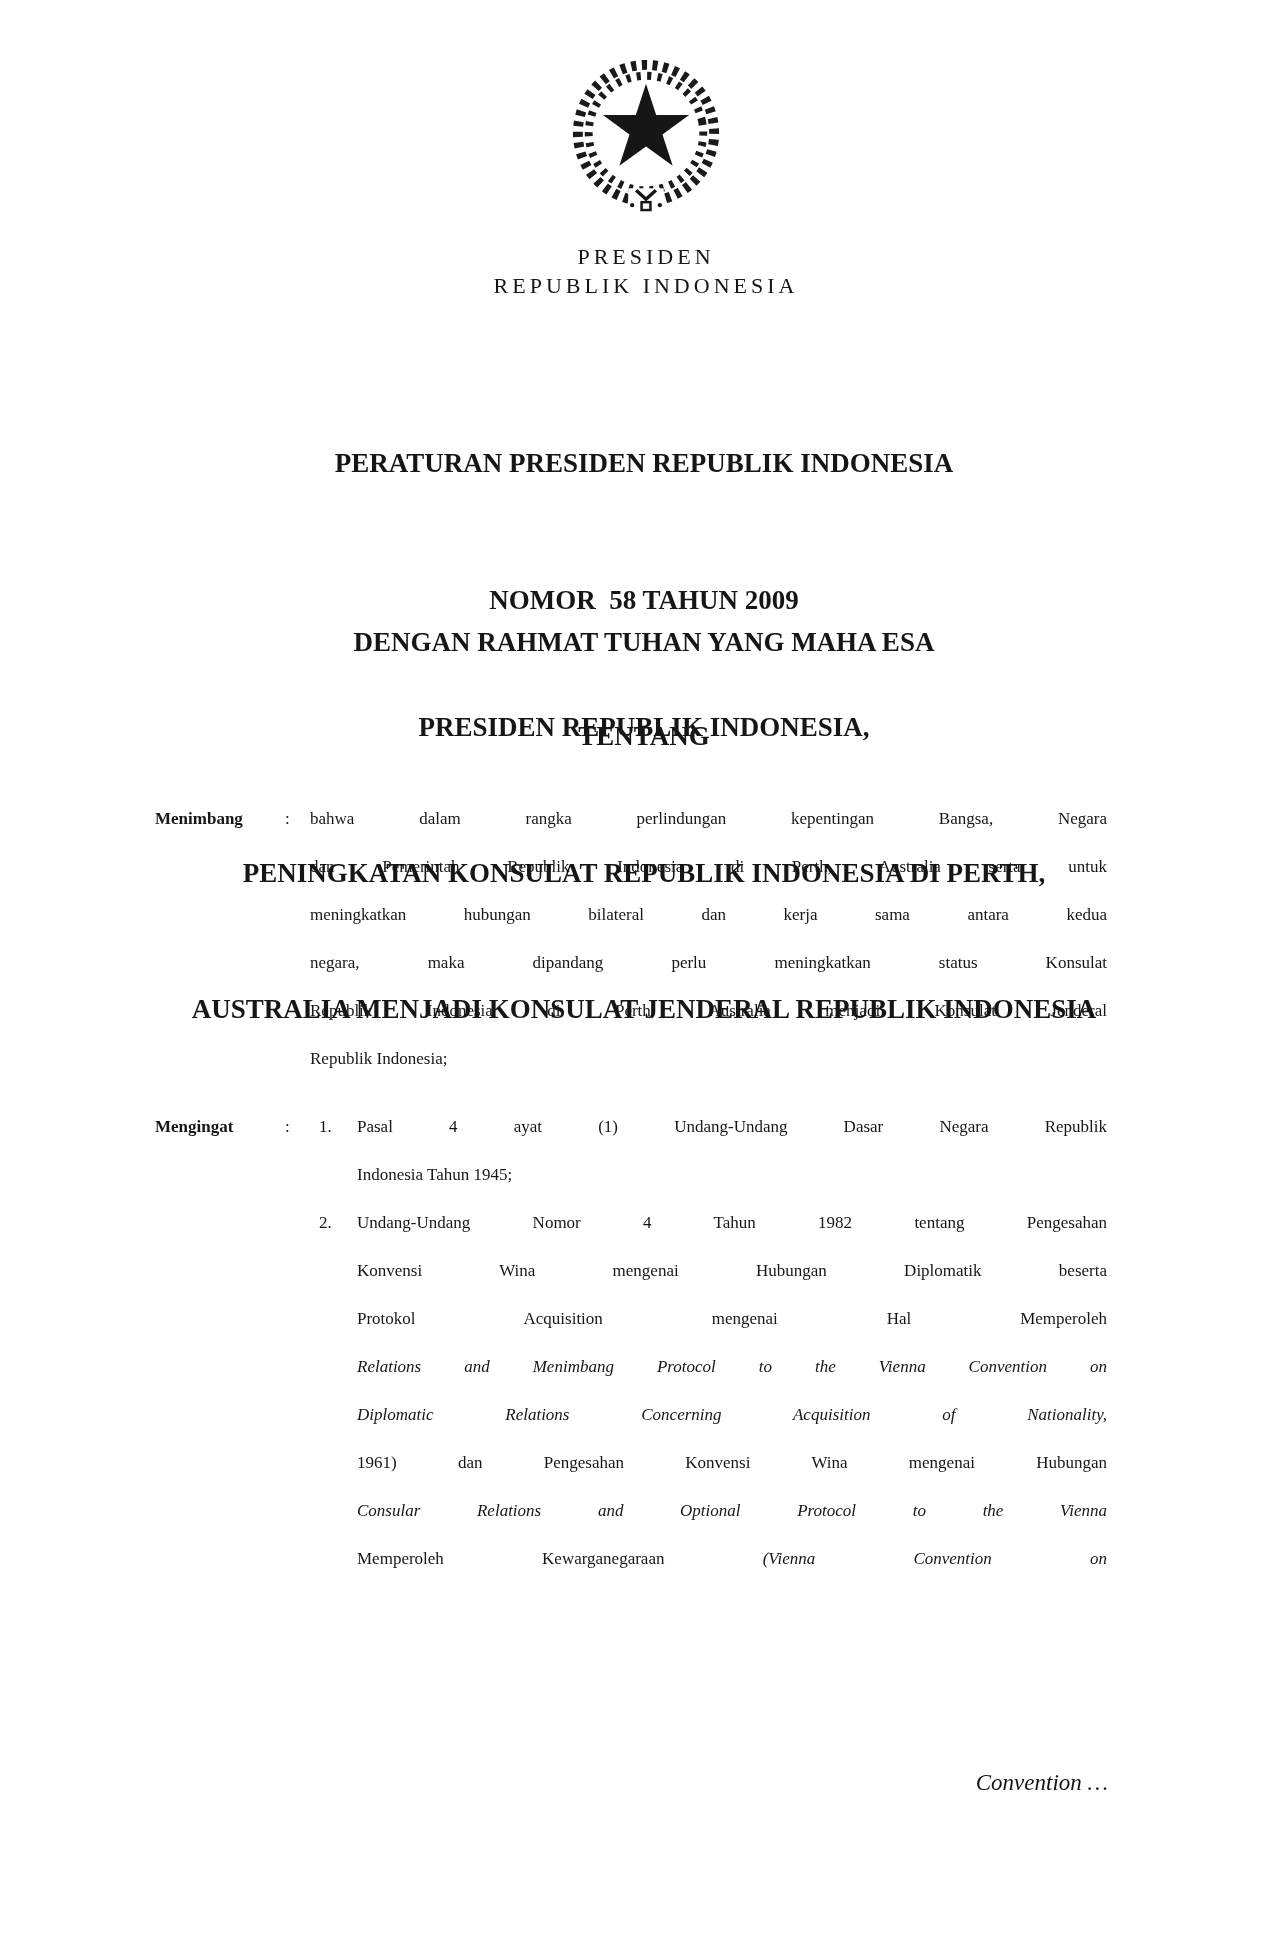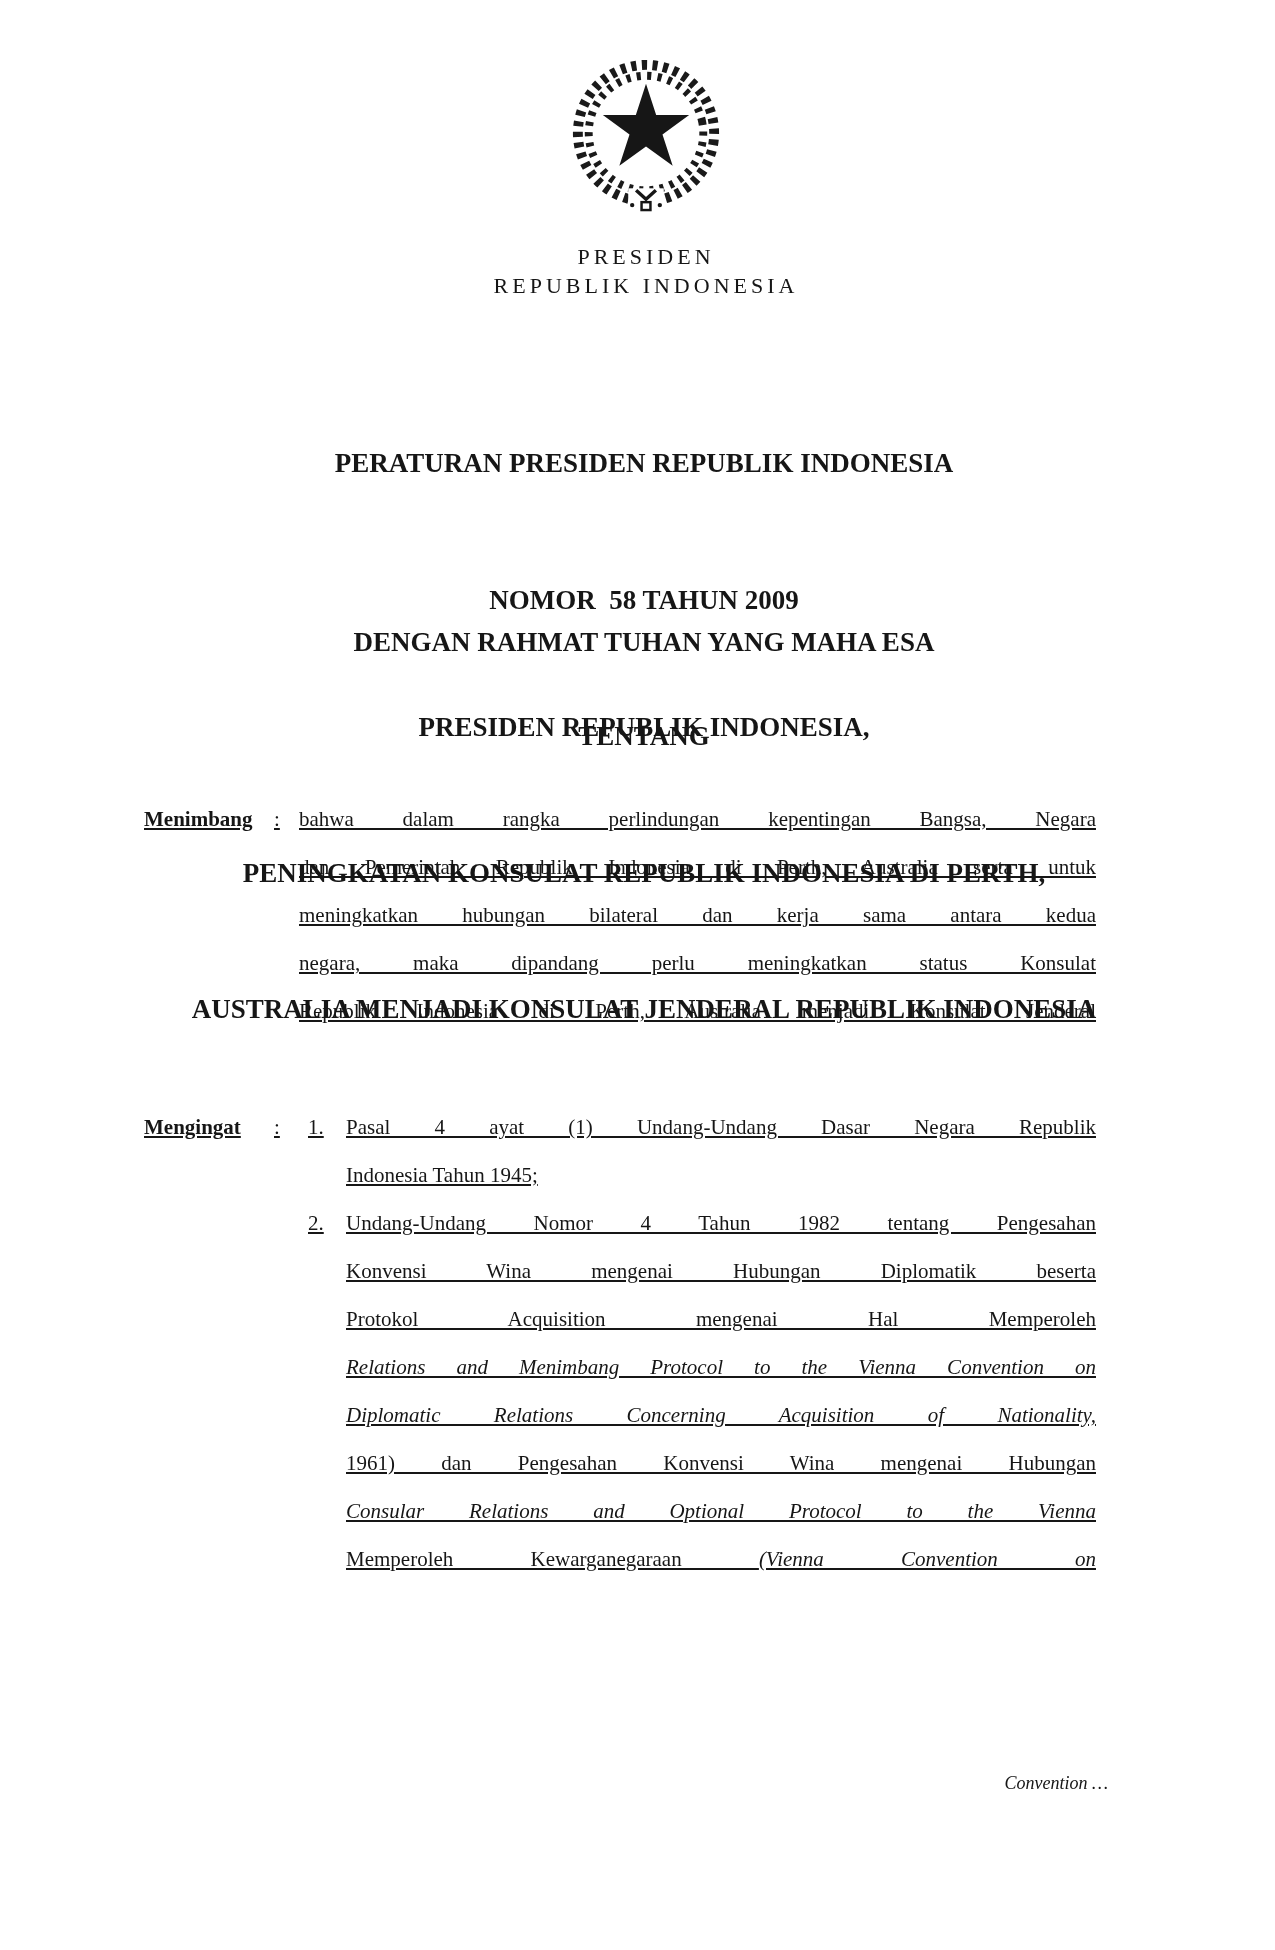--- a/index.html
+++ b/index.html
@@ -47,28 +47,27 @@
     font-weight: bold;
     font-size: 27px;
     line-height: 45.5px;
   }
   .invocation { top: 620px; }
   .enacting  { top: 705px; }
 
   
   .clause {
     position: absolute;
-    left: 144px;
+    left: 155px;
     width: 952px;
     display: grid;
     grid-template-columns: 130px 25px 1fr;
-    font-size: 21px;
+    font-size: 17px;
     line-height: 48px;
     align-items: start;
-    text-decoration: underline;
   }
   .clause-considering { top: 795px; }
   .clause-recalling   { top: 1103px; }
   .clause .label { font-weight: bold; }
   .clause .colon { text-align: left; }
 
   .jline {
     text-align: justify;
     text-align-last: justify;
   }
@@ -82,21 +81,21 @@
   }
   .ref-item .num { padding-left: 9px; }
 
   
   .catchword {
     position: absolute;
     top: 1768px; left: 0;
     width: 1108px;
     text-align: right;
     font-style: italic;
-    font-size: 18px;
+    font-size: 23px;
     line-height: 30px;
   }
 </style>
 </head>
 <body>
 
 <div class="page">
 
   <div class="letterhead">
     <div class="seal">
@@ -132,20 +131,21 @@
 
   <div class="clause clause-considering">
     <div class="label">Menimbang</div>
     <div class="colon">:</div>
     <div class="cbody">
         <div class="jline"><span>bahwa dalam rangka perlindungan kepentingan Bangsa, Negara</span></div>
         <div class="jline"><span>dan Pemerintah Republik Indonesia di Perth, Australia serta untuk</span></div>
         <div class="jline"><span>meningkatkan hubungan bilateral dan kerja sama antara kedua</span></div>
         <div class="jline"><span>negara, maka dipandang perlu meningkatkan status Konsulat</span></div>
         <div class="jline"><span>Republik Indonesia di Perth, Australia menjadi Konsulat Jenderal</span></div>
+        <div class="jline last"><span>Republik Indonesia;</span></div>
       </div>
   </div>
 
   <div class="clause clause-recalling">
     <div class="label">Mengingat</div>
     <div class="colon">:</div>
     <div class="cbody" id="recalling-items">
         <div class="ref-item">
           <div class="num">1.</div>
           <div>

